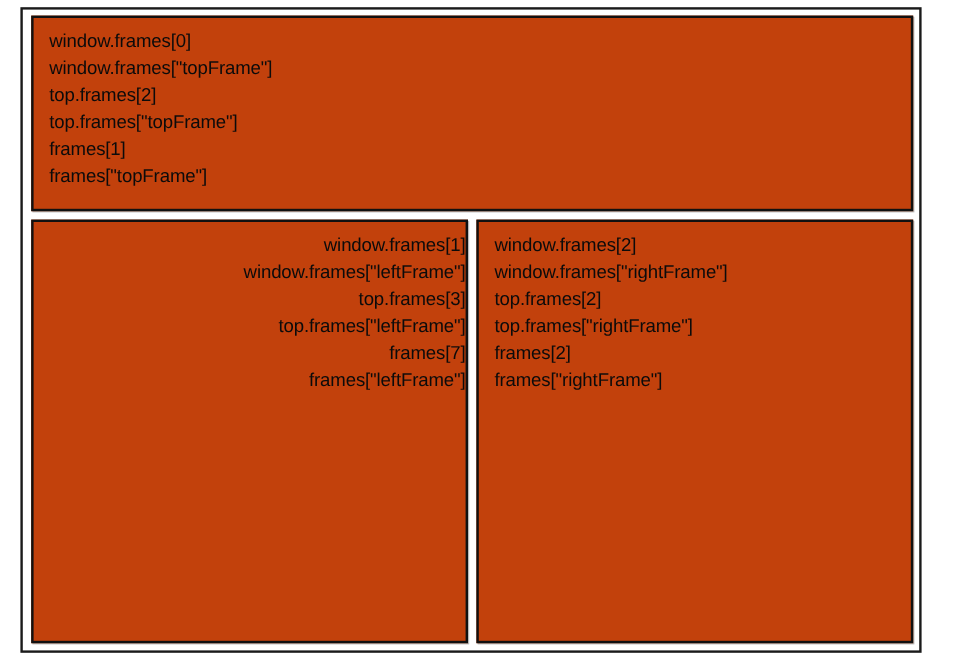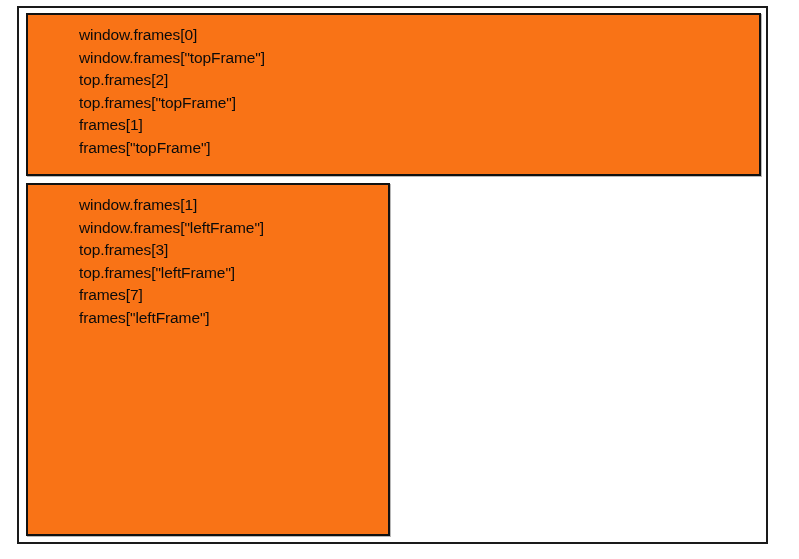--- a/index.html
+++ b/index.html
@@ -32,39 +32,39 @@
     position: absolute;
     left: 0;
     top: 0;
     right: 0;
     bottom: 0;
   }
 
   .frame {
     position: absolute;
     box-sizing: border-box;
-    background: #f97316;
+    background: #c2410c;
     border: 2px solid #111111;
     box-shadow: 1px 1px 0 0 #b8b8b8;
     overflow: hidden;
-    padding-left: 38px;
   }
 
   .frame-top {
     left: 7px;
     top: 5px;
     width: 735px;
     height: 163px;
   }
 
   .frame-left {
     left: 7px;
     top: 175px;
     width: 364px;
     height: 353px;
+    text-align: right;
   }
 
   .frame-right {
     left: 378px;
     top: 175px;
     width: 364px;
     height: 353px;
   }
 
   .frame-body {
@@ -100,15 +100,25 @@
       <div class="frame-body">
         <div class="ref-line">window.frames[1]</div>
         <div class="ref-line">window.frames["leftFrame"]</div>
         <div class="ref-line">top.frames[3]</div>
         <div class="ref-line">top.frames["leftFrame"]</div>
         <div class="ref-line">frames[7]</div>
         <div class="ref-line">frames["leftFrame"]</div>
       </div>
     </div>
 
+    <div class="frame frame-right">
+      <div class="frame-body">
+        <div class="ref-line">window.frames[2]</div>
+        <div class="ref-line">window.frames["rightFrame"]</div>
+        <div class="ref-line">top.frames[2]</div>
+        <div class="ref-line">top.frames["rightFrame"]</div>
+        <div class="ref-line">frames[2]</div>
+        <div class="ref-line">frames["rightFrame"]</div>
+      </div>
+    </div>
 
   </div>
 </div>
 
 </body></html>

